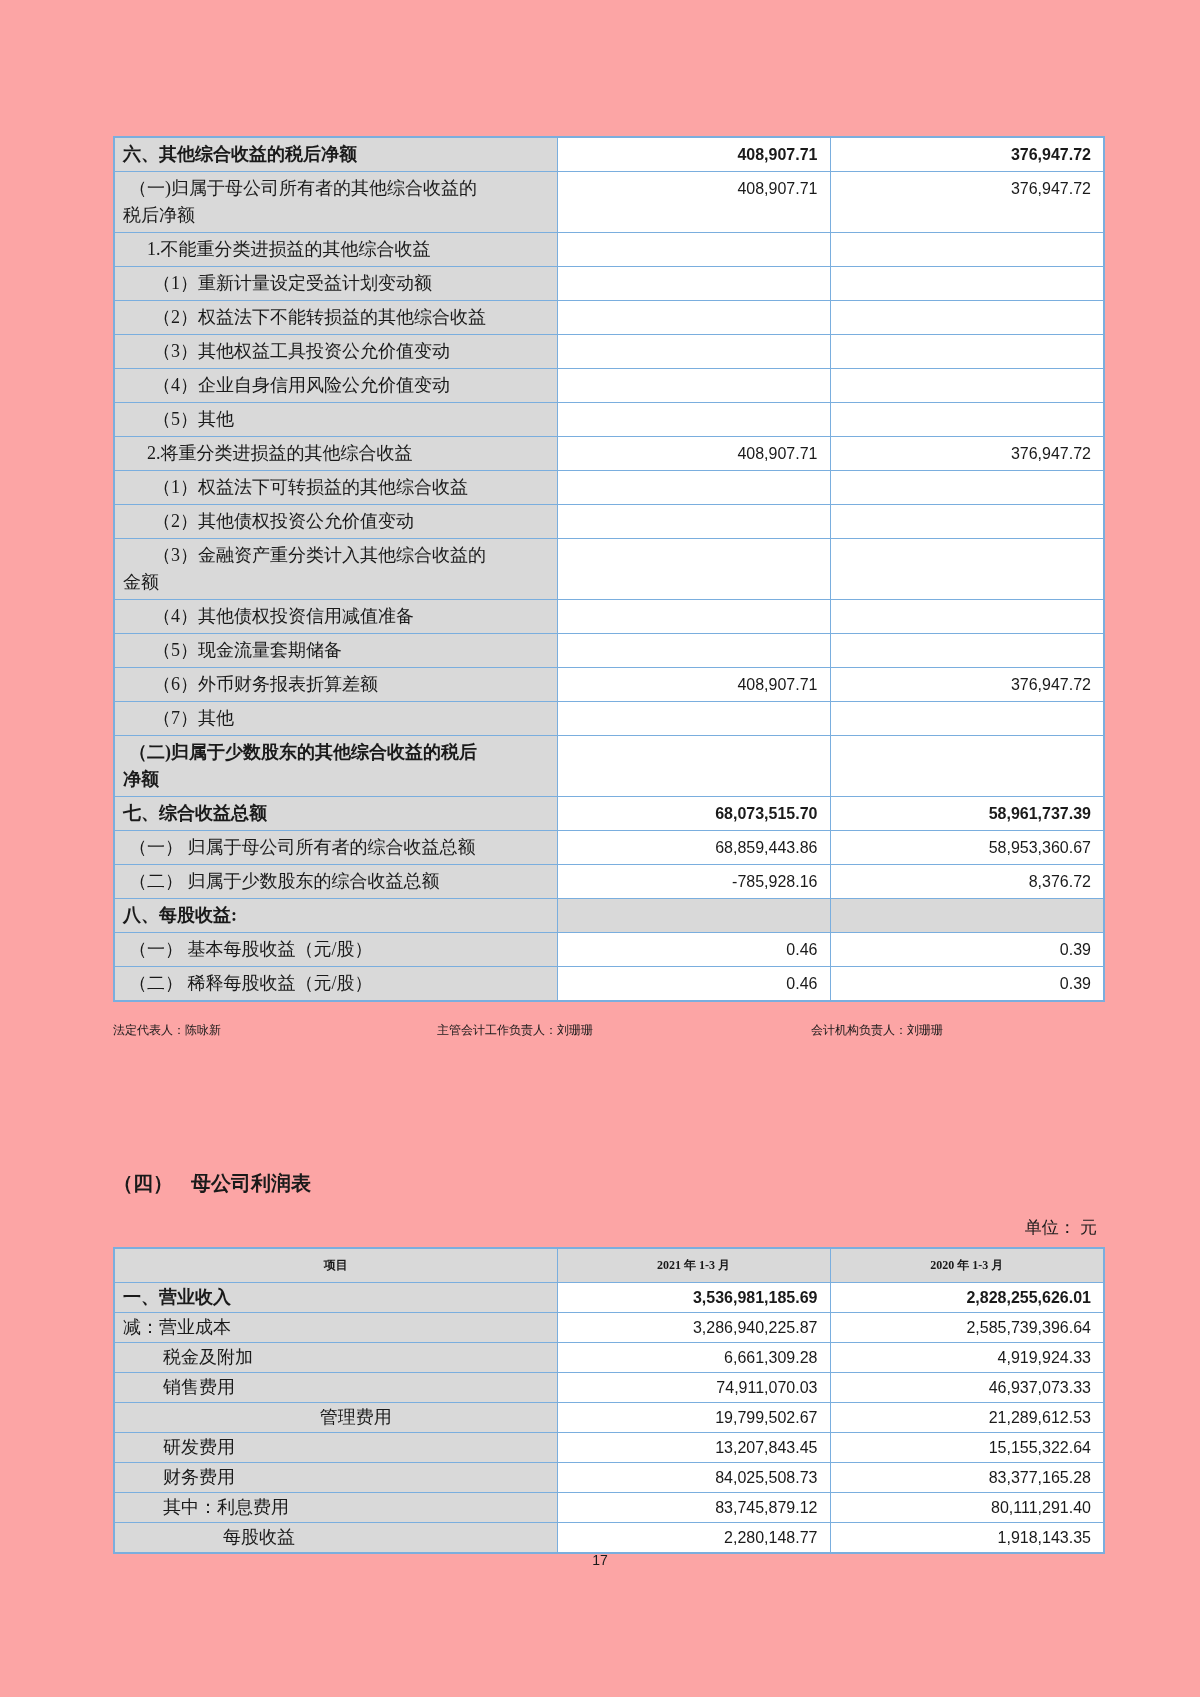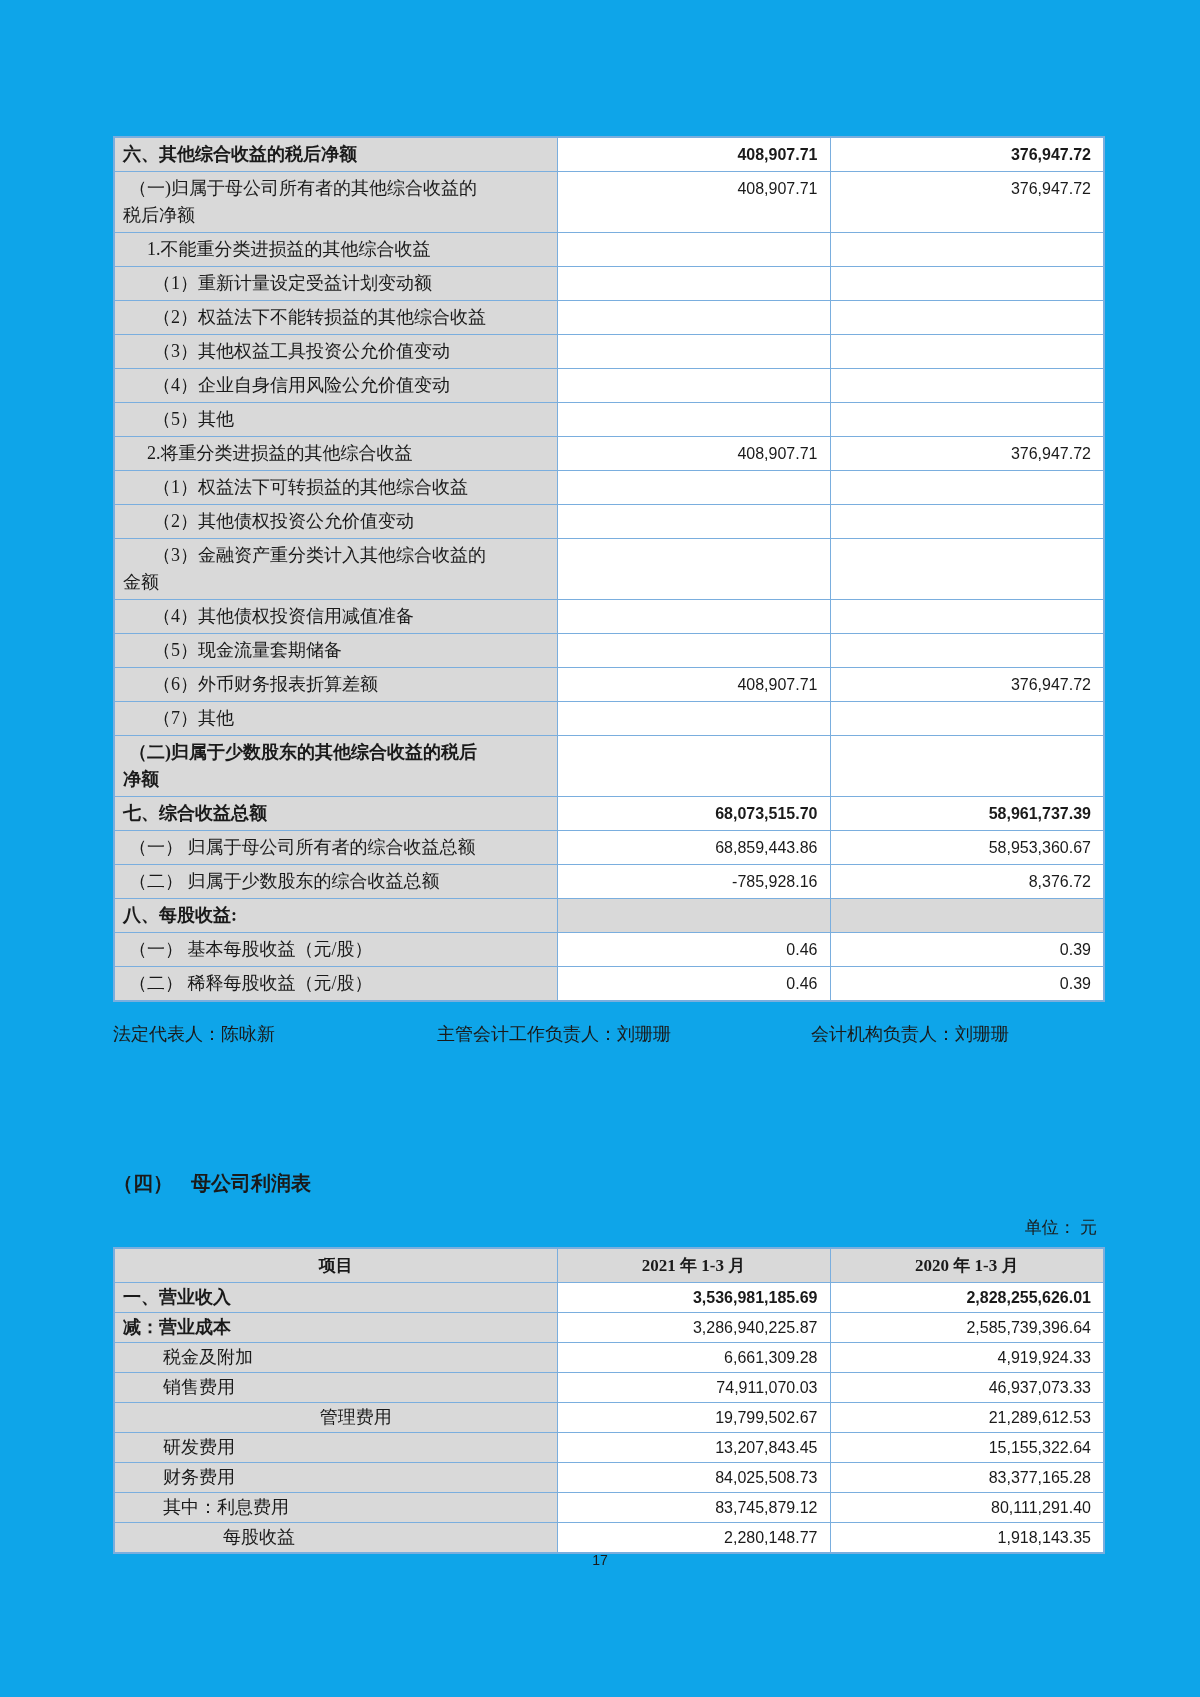--- a/index.html
+++ b/index.html
@@ -5,21 +5,21 @@
   :root{
     --blue:#7aaede;
     --gray:#d9d9d9;
     --ink:#1a1a1a;
   }
   html,body{margin:0;padding:0;background:#fff;}
   .page{
     position:relative;
     width:1200px;
     height:1697px;
-    background:#0ea5e9;
+    background:#fca5a5;
     overflow:hidden;
     font-family:"Liberation Serif","DejaVu Serif",serif;
     color:var(--ink);
   }
   table.doc-table{
     border-collapse:collapse;
     table-layout:fixed;
     width:990px;
     border:2px solid var(--blue);
   }
@@ -45,27 +45,27 @@
     line-height:27px;
     padding:3px 12px;
   }
   .t2 .value-cell{line-height:23px;}
   .value-cell.grayed{background:var(--gray);}
   .bold{font-weight:bold;}
   th.header-cell{
     background:var(--gray);
     font-weight:bold;
     text-align:center;
-    font-size:17px;
+    font-size:12px;
     line-height:27px;
     padding:3px 8px;
     font-family:"Liberation Serif","DejaVu Serif",serif;
   }
   #table1-wrap{position:absolute;left:113px;top:136px;}
-  #signatures{position:absolute;left:113px;top:1022px;width:990px;height:26px;font-size:18px;}
+  #signatures{position:absolute;left:113px;top:1022px;width:990px;height:26px;font-size:12px;}
   #signatures .sig{position:absolute;top:0;white-space:nowrap;}
   #sig-legal{left:0;}
   #sig-chief{left:324px;}
   #sig-org{left:698px;}
   #section-title{position:absolute;left:113px;top:1170px;font-size:20px;font-weight:bold;}
   #section-title .sec-num{margin-right:18px;}
   #unit-label{position:absolute;left:113px;top:1216px;width:984px;text-align:right;font-size:17px;}
   #table2-wrap{position:absolute;left:113px;top:1247px;}
   #page-footer{position:absolute;left:0;top:1552px;width:1200px;text-align:center;font-size:14px;font-family:"Liberation Sans","DejaVu Sans",sans-serif;}
 </style>
@@ -230,21 +230,21 @@
             <th class="header-cell">2020 年 1-3 月</th>
           </tr>
         </thead>
       <tbody>
           <tr>
             <td class="label-cell bold" style="text-indent: 0px;">一、营业收入</td>
             <td class="value-cell bold">3,536,981,185.69</td>
             <td class="value-cell bold">2,828,255,626.01</td>
           </tr>
           <tr>
-            <td class="label-cell" style="text-indent: 0px; font-weight: bold;">减：营业成本</td>
+            <td class="label-cell" style="text-indent: 0px;">减：营业成本</td>
             <td class="value-cell">3,286,940,225.87</td>
             <td class="value-cell">2,585,739,396.64</td>
           </tr>
           <tr>
             <td class="label-cell" style="text-indent: 40px;">税金及附加</td>
             <td class="value-cell">6,661,309.28</td>
             <td class="value-cell">4,919,924.33</td>
           </tr>
           <tr>
             <td class="label-cell" style="text-indent: 40px;">销售费用</td>

